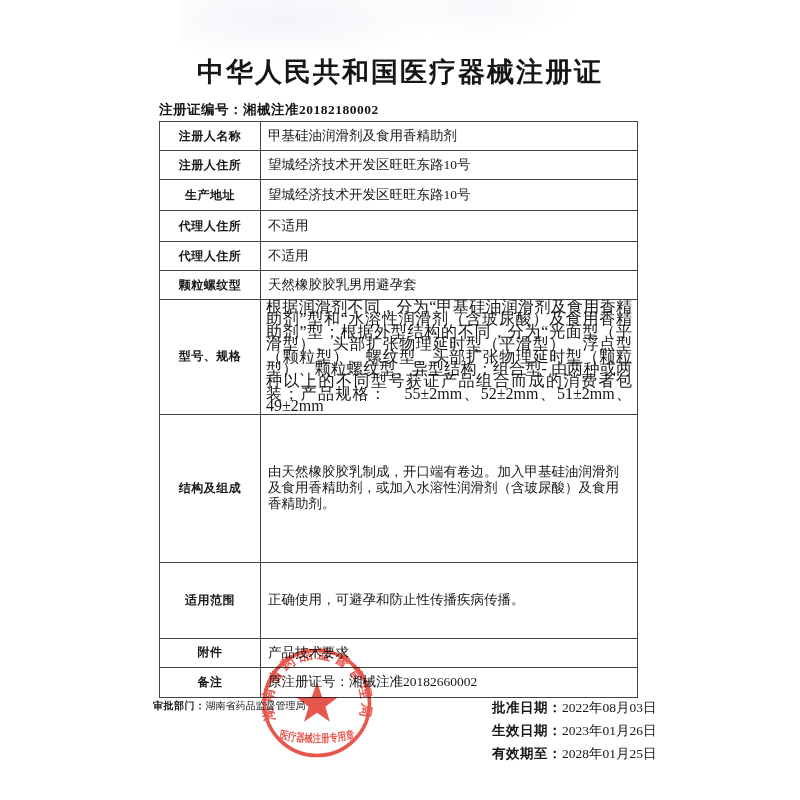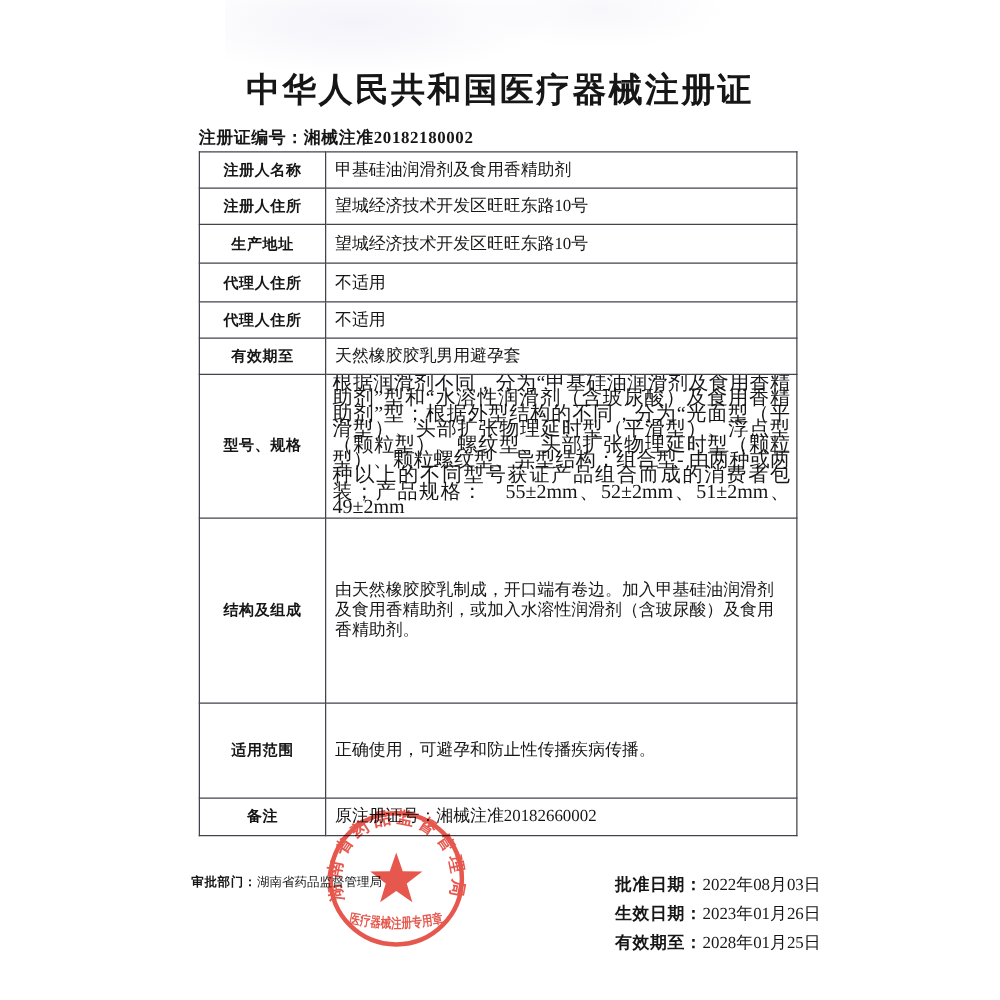--- a/index.html
+++ b/index.html
@@ -76,34 +76,38 @@
   </tr>
   <tr style="height:31px">
     <td class="lbl">代理人住所</td>
     <td class="val">不适用</td>
   </tr>
   <tr style="height:29px">
     <td class="lbl">代理人住所</td>
     <td class="val">不适用</td>
   </tr>
   <tr style="height:29px">
-    <td class="lbl">有效期至</td>
+    <td class="lbl">颗粒螺纹型</td>
     <td class="val">天然橡胶胶乳男用避孕套</td>
   </tr>
   <tr style="height:74px">
     <td class="lbl">型号、规格</td>
     <td class="val model">根据润滑剂不同，分为“甲基硅油润滑剂及食用香精助剂”型和“水溶性润滑剂（含玻尿酸）及食用香精助剂”型；根据外型结构的不同，分为“光面型（平滑型）、头部扩张物理延时型（平滑型）、浮点型（颗粒型）、螺纹型、头部扩张物理延时型（颗粒型）、颗粒螺纹型、异型结构；组合型- 由两种或两种以上的不同型号获证产品组合而成的消费者包装；产品规格：　55±2mm、52±2mm、51±2mm、49±2mm</td>
   </tr>
   <tr style="height:148px">
     <td class="lbl">结构及组成</td>
     <td class="val">由天然橡胶胶乳制成，开口端有卷边。加入甲基硅油润滑剂及食用香精助剂，或加入水溶性润滑剂（含玻尿酸）及食用香精助剂。</td>
   </tr>
   <tr style="height:76px">
     <td class="lbl">适用范围</td>
     <td class="val">正确使用，可避孕和防止性传播疾病传播。</td>
+  </tr>
+  <tr style="height:29px">
+    <td class="lbl">附件</td>
+    <td class="val">产品技术要求</td>
   </tr>
   <tr style="height:30px">
     <td class="lbl">备注</td>
     <td class="val">原注册证号：湘械注准20182660002</td>
   </tr>
 </tbody>
   </table>
 
 <div class="footer-left"><span class="flabel">审批部门：</span><span class="fvalue">湖南省药品监督管理局</span></div>
 

